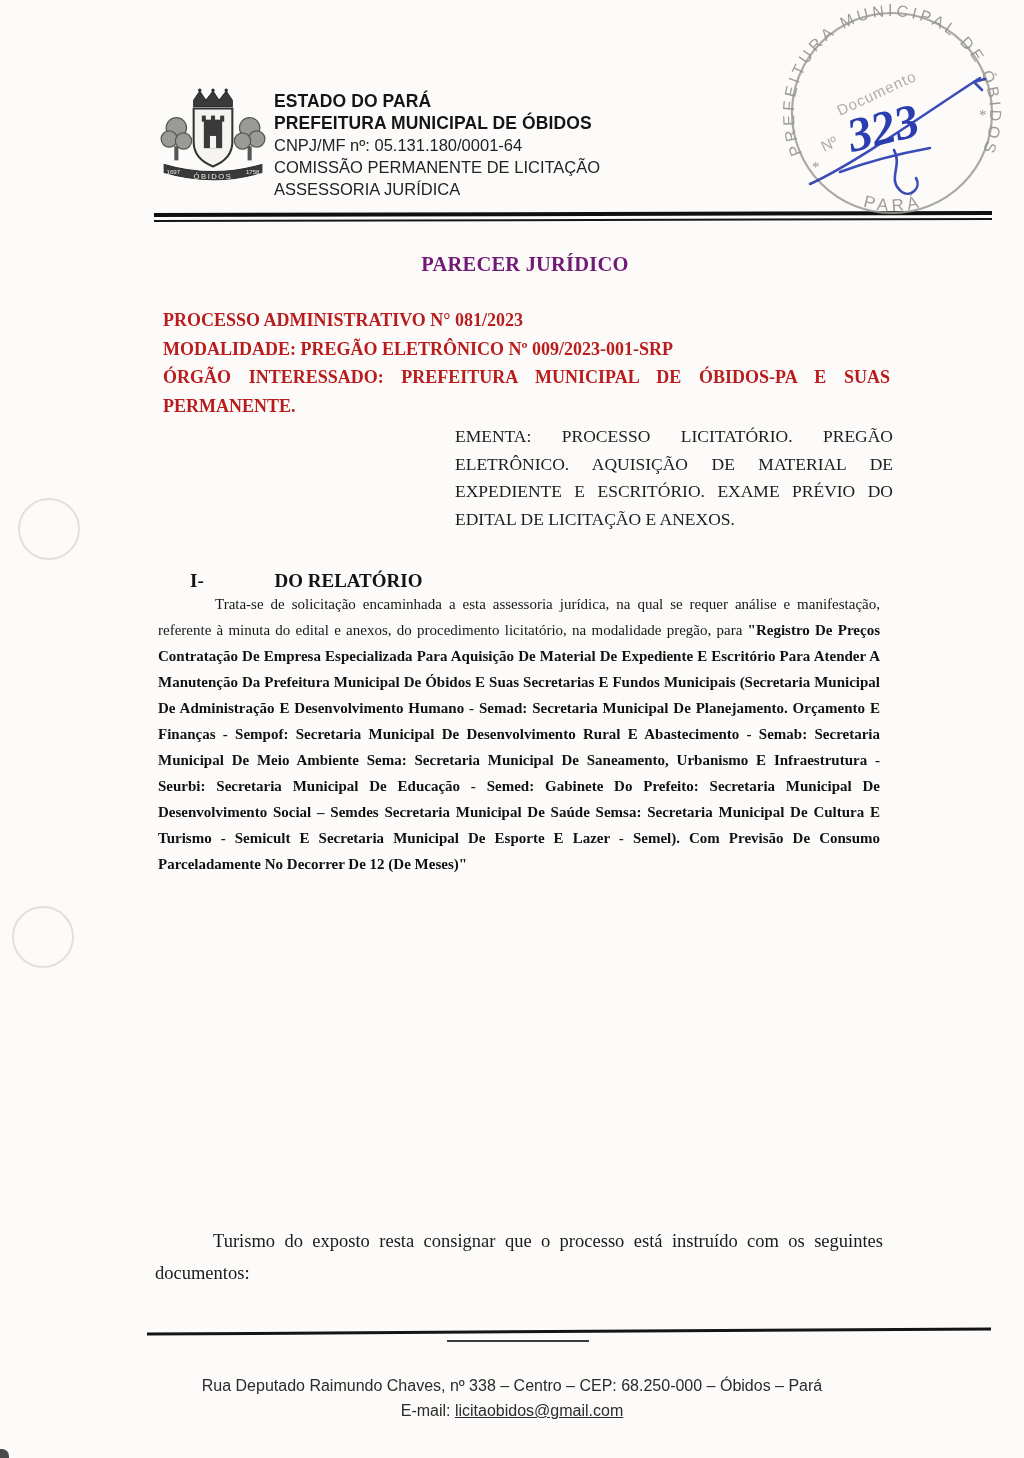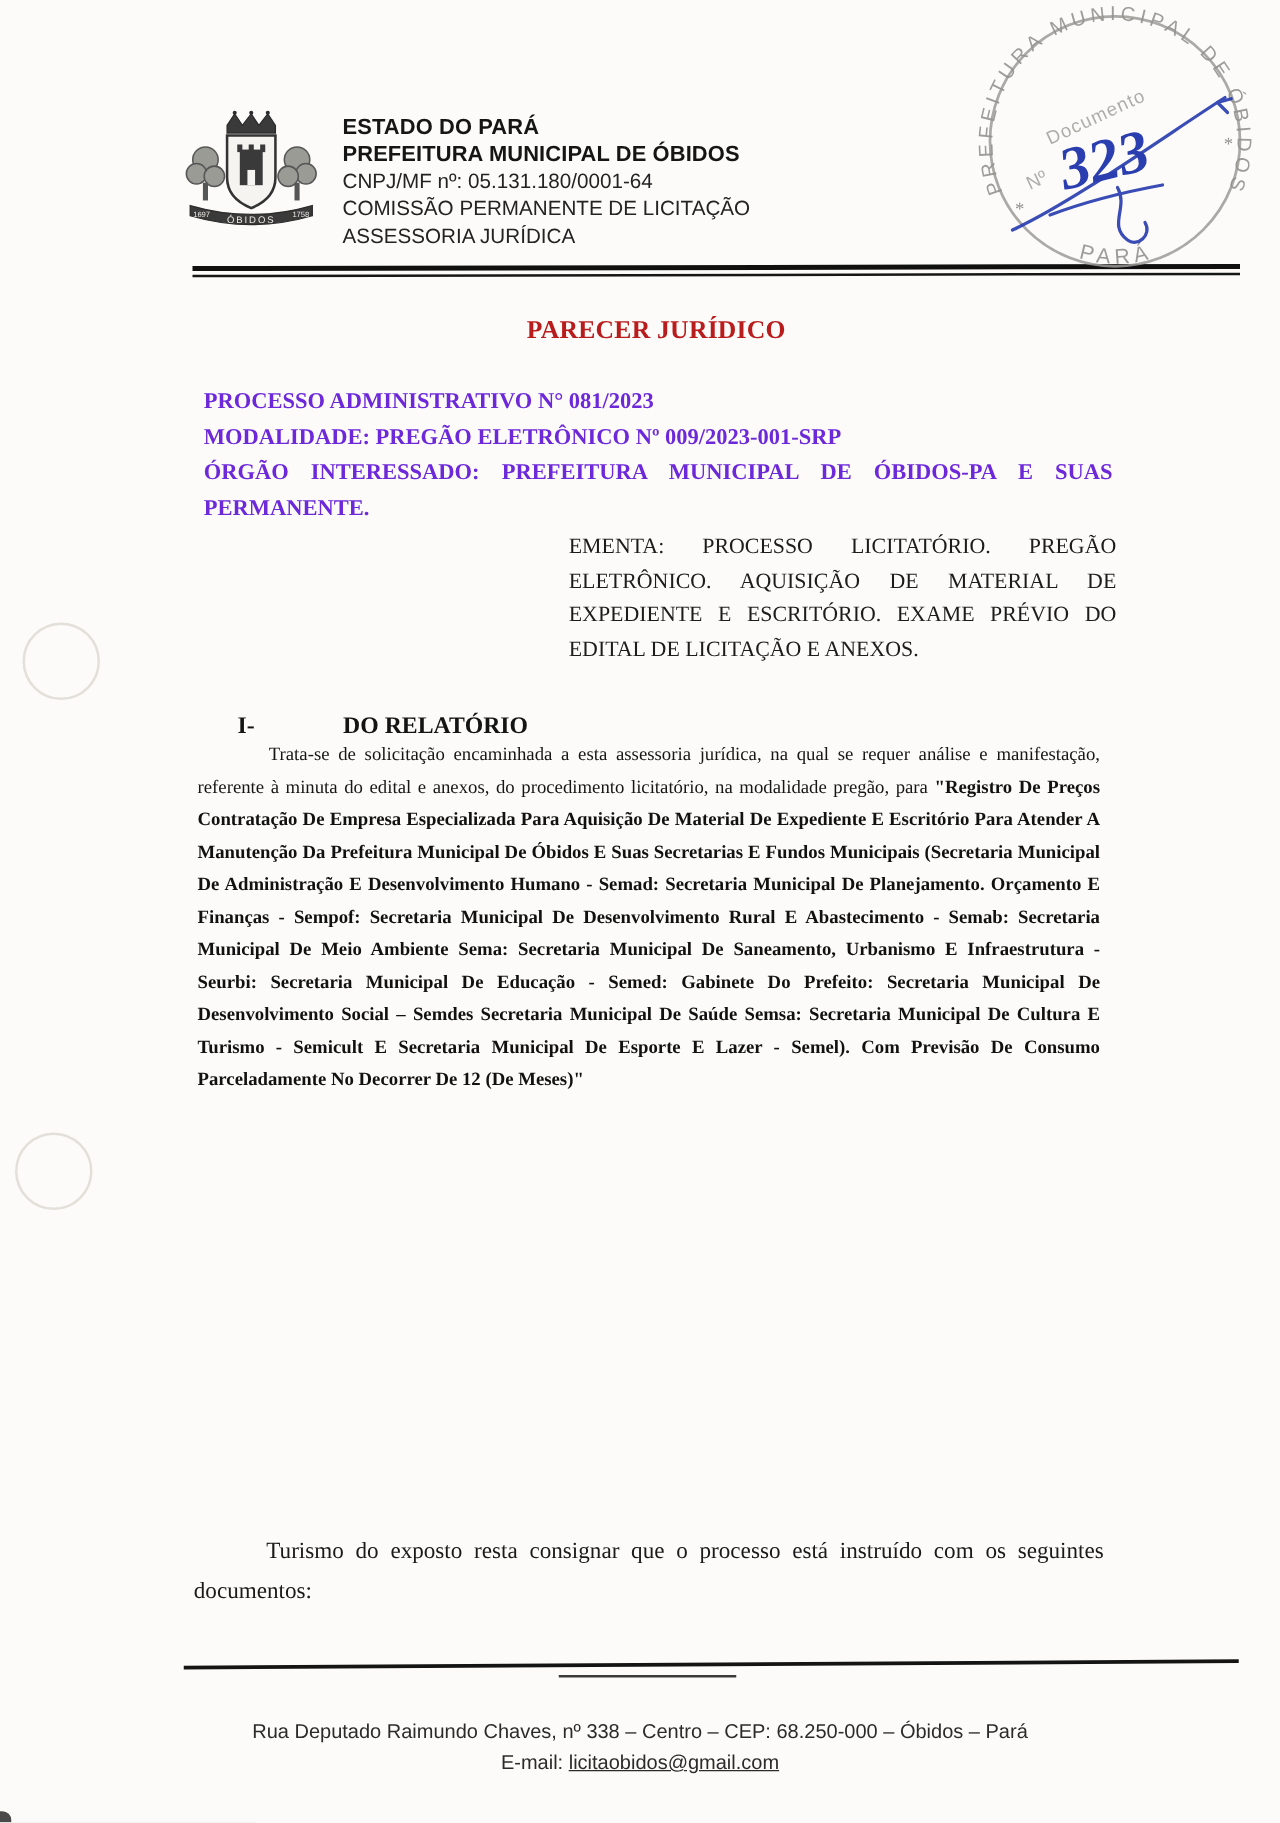--- a/index.html
+++ b/index.html
@@ -7,40 +7,40 @@
     width:1024px;height:1458px;
     background:#e9e7e2;
     font-family:"Liberation Serif", serif;
   }
   .page{
     position:relative;width:1024px;height:1458px;overflow:hidden;
     background:#fcfbf9;
     color:#1b1b1b;
   }
   
-  .logo{position:absolute;left:144px;top:84px;width:114px;height:110px;}
+  .logo{position:absolute;left:156px;top:84px;width:114px;height:110px;}
   .org{position:absolute;left:274px;top:90px;font-family:"Liberation Sans",sans-serif;color:#151515;}
   .org-bold{font-weight:bold;font-size:17.5px;line-height:22px;letter-spacing:.1px;}
   .org-normal{font-size:16.5px;line-height:22px;color:#232323;}
   .double-rule{
     position:absolute;left:154px;top:212px;width:838px;height:3px;
     border-top:4px solid #101010;border-bottom:2px solid #161616;
     transform:rotate(-0.12deg);z-index:1;
   }
   
   .stamp{position:absolute;left:776px;top:0px;width:232px;height:232px;z-index:2;}
   
   .doc-title{
     position:absolute;left:155px;top:253px;width:740px;text-align:center;
-    font-weight:bold;font-size:20.5px;letter-spacing:.2px;color:#b91c1c;
+    font-weight:bold;font-size:20.5px;letter-spacing:.2px;color:#701a75;
   }
   
   .process{
     position:absolute;left:163px;top:306px;width:727px;
-    font-weight:bold;font-size:18px;line-height:28.5px;color:#6d28d9;
+    font-weight:bold;font-size:18px;line-height:28.5px;color:#b91c1c;
   }
   .stretch{text-align:justify;text-align-last:justify;}
   
   .ementa{
     position:absolute;left:455px;top:423px;width:438px;
     font-size:17.5px;line-height:27.5px;text-align:justify;color:#1c1c1c;
   }
   
   .section-heading{
     position:absolute;left:190px;top:570px;

